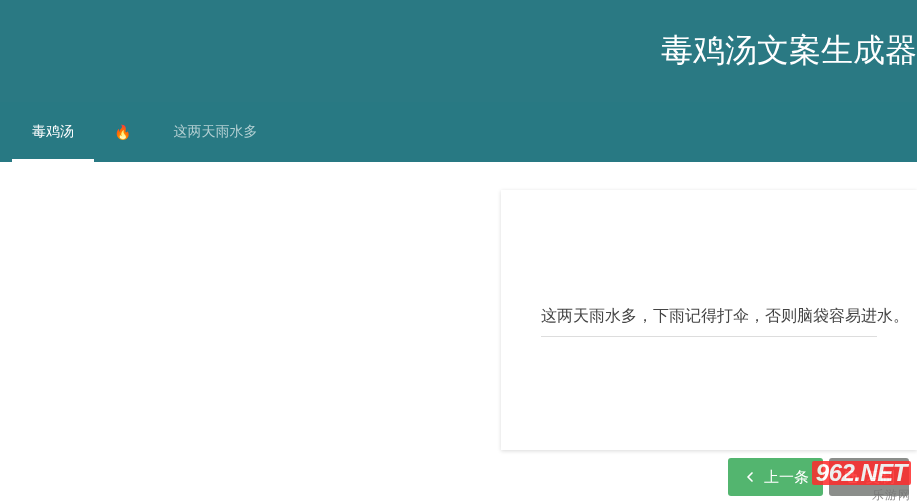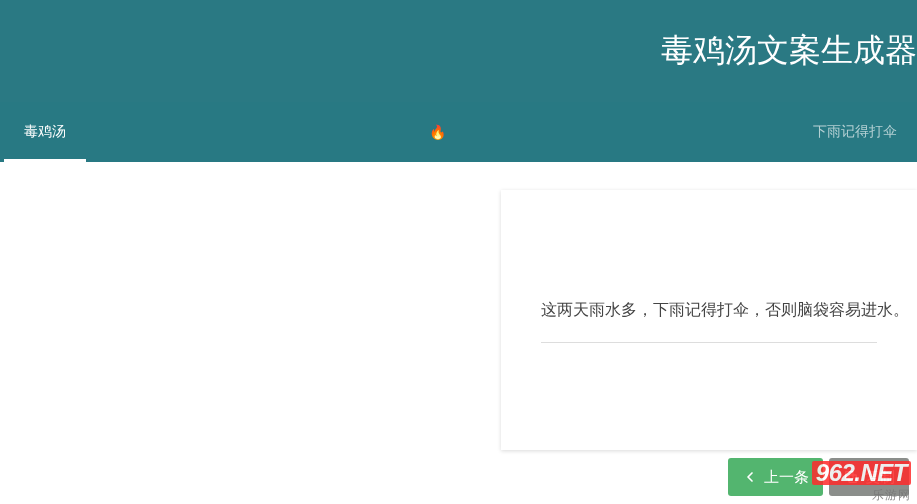--- a/index.html
+++ b/index.html
@@ -22,22 +22,21 @@
     .header-title {
       color: #ffffff;
       font-size: 32px;
       font-weight: 400;
     }
     .nav {
       background: #287983;
       height: 60px;
       display: flex;
       align-items: stretch;
-      padding-left: 4px;
-      justify-content: space-between;
+      padding-left: 12px;
     }
     .nav-item {
       display: flex;
       align-items: center;
       padding: 0 20px;
       color: #b4d0d3;
       font-size: 14px;
       cursor: pointer;
       position: relative;
     }
@@ -71,21 +70,21 @@
       display: flex;
       flex-direction: column;
       justify-content: center;
       padding: 0 40px;
     }
     .quote {
       color: #444444;
       font-size: 16px;
       line-height: 1.6;
       border-bottom: 1px solid #dddddd;
-      padding-bottom: 20px;
+      padding-bottom: 8px;
       white-space: nowrap;
     }
     .button-row {
       position: absolute;
       bottom: 8px;
       right: 8px;
       display: flex;
       gap: 6px;
     }
     .btn {
@@ -142,21 +141,21 @@
 </div>
 
 <div class="nav">
   <div class="nav-item active">
     <span>毒鸡汤</span>
   </div>
   <div class="nav-item">
     <span class="fire-icon">🔥</span>
   </div>
   <div class="nav-item">
-    <span>下雨记得打伞</span>
+    <span>这两天雨水多</span>
   </div>
 </div>
 
 <div class="content-area">
   <div class="card">
     <div class="quote">这两天雨水多，下雨记得打伞，否则脑袋容易进水。</div>
   </div>
 
   <div class="button-row">
     <button class="btn btn-green">

